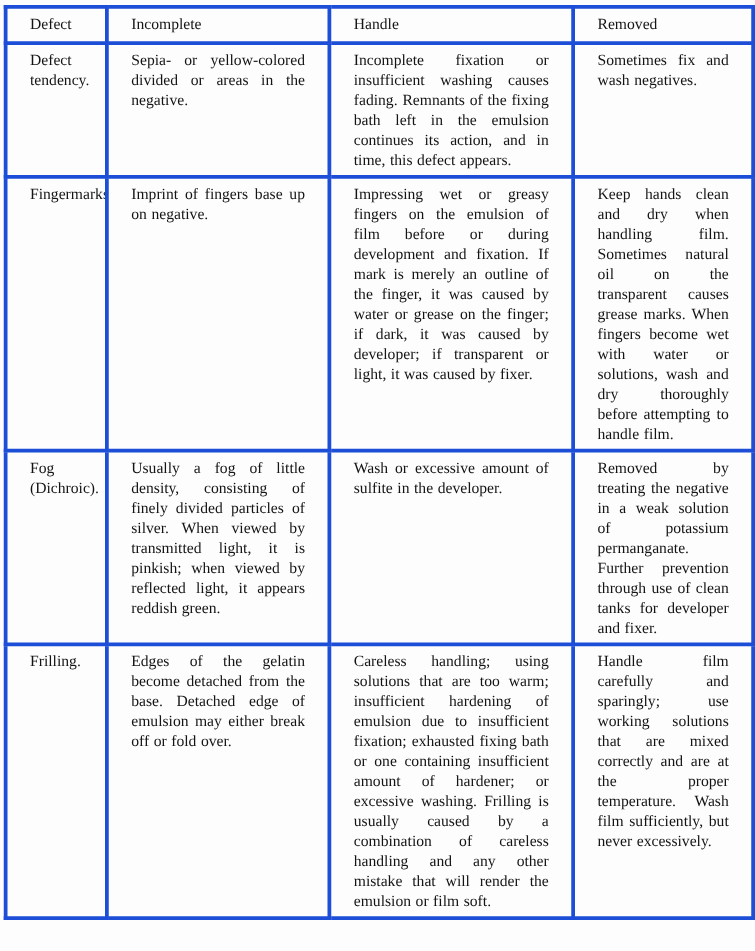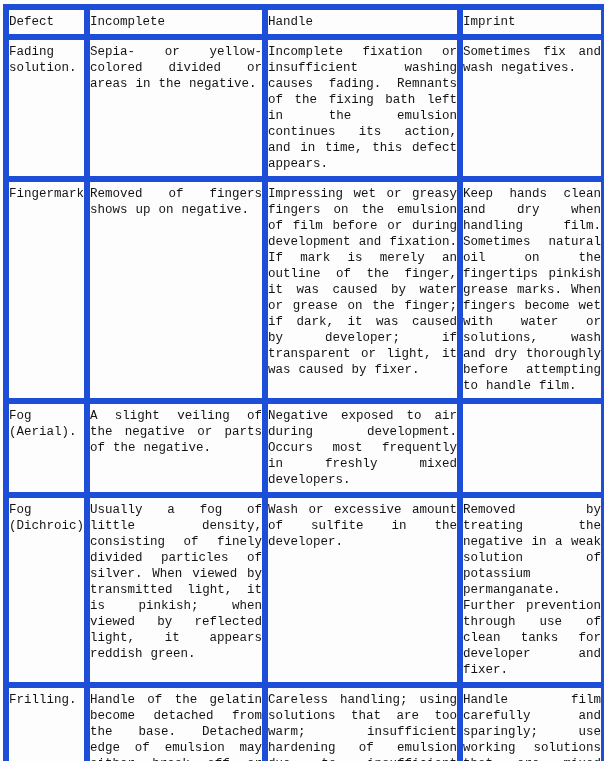--- a/index.html
+++ b/index.html
@@ -23,30 +23,29 @@
   table.defects {
     position: absolute;
     left: 3px;
     top: 4px;
     width: 598px;
     border-collapse: collapse;
     table-layout: fixed;
     border: 2px solid #161616;
   }
   th, td {
-    border: 6px solid #1d4ed8;
+    border: 3px solid #1d4ed8;
     vertical-align: top;
-    padding: 4px 0;
+    padding: 4px 18px;
     font-size: 12.5px;
     line-height: 16px;
     font-weight: normal;
     text-align: left;
     overflow: hidden;
     word-spacing: 0.5px;
-    font-family: Liberation Mono, monospace;
   }
   td.justify {
     text-align: justify;
   }
   tr.hdr    { height: 29px; }
   tr.row-0  { height: 102px; }
   tr.row-1  { height: 197px; }
   tr.row-2  { height: 89px;  }
   tr.row-3  { height: 102px; }
   tr.row-4  { height: 152px; }
@@ -64,49 +63,43 @@
       <col class="c-defect">
       <col class="c-appearance">
       <col class="c-cause">
       <col class="c-remedy">
     </colgroup>
     <thead>
       <tr class="hdr">
         <th>Defect</th>
         <th>Incomplete</th>
         <th>Handle</th>
-        <th>Imprint</th>
+        <th>Removed</th>
       </tr>
     </thead>
     <tbody>
       <tr class="row-0">
-        <td>Fading solution.</td>
+        <td>Defect tendency.</td>
         <td class="justify">Sepia- or yellow-colored divided or areas in the negative.</td>
         <td class="justify">Incomplete fixation or insufficient washing causes fading. Remnants of the fixing bath left in the emulsion continues its action, and in time, this defect appears.</td>
         <td class="justify">Sometimes fix and wash negatives.</td>
       </tr>
       <tr class="row-1">
         <td>Fingermarks.</td>
-        <td class="justify">Removed of fingers shows up on negative.</td>
+        <td class="justify">Imprint of fingers base up on negative.</td>
         <td class="justify">Impressing wet or greasy fingers on the emulsion of film before or during development and fixation. If mark is merely an outline of the finger, it was caused by water or grease on the finger; if dark, it was caused by developer; if transparent or light, it was caused by fixer.</td>
-        <td class="justify">Keep hands clean and dry when handling film. Sometimes natural oil on the fingertips pinkish grease marks. When fingers become wet with water or solutions, wash and dry thoroughly before attempting to handle film.</td>
-      </tr>
-      <tr class="row-2">
-        <td>Fog (Aerial).</td>
-        <td class="justify">A slight veiling of the negative or parts of the negative.</td>
-        <td class="justify">Negative exposed to air during development. Occurs most frequently in freshly mixed developers.</td>
-        <td class="justify"></td>
+        <td class="justify">Keep hands clean and dry when handling film. Sometimes natural oil on the transparent causes grease marks. When fingers become wet with water or solutions, wash and dry thoroughly before attempting to handle film.</td>
       </tr>
       <tr class="row-3">
         <td>Fog (Dichroic).</td>
         <td class="justify">Usually a fog of little density, consisting of finely divided particles of silver. When viewed by transmitted light, it is pinkish; when viewed by reflected light, it appears reddish green.</td>
         <td class="justify">Wash or excessive amount of sulfite in the developer.</td>
         <td class="justify">Removed by treating the negative in a weak solution of potassium permanganate. Further prevention through use of clean tanks for developer and fixer.</td>
       </tr>
       <tr class="row-4">
         <td>Frilling.</td>
-        <td class="justify">Handle of the gelatin become detached from the base. Detached edge of emulsion may either break off or fold over.</td>
+        <td class="justify">Edges of the gelatin become detached from the base. Detached edge of emulsion may either break off or fold over.</td>
         <td class="justify">Careless handling; using solutions that are too warm; insufficient hardening of emulsion due to insufficient fixation; exhausted fixing bath or one containing insufficient amount of hardener; or excessive washing. Frilling is usually caused by a combination of careless handling and any other mistake that will render the emulsion or film soft.</td>
         <td class="justify">Handle film carefully and sparingly; use working solutions that are mixed correctly and are at the proper temperature. Wash film sufficiently, but never excessively.</td>
       </tr>
     </tbody>
   </table>
 </div>
 
 </body></html>

